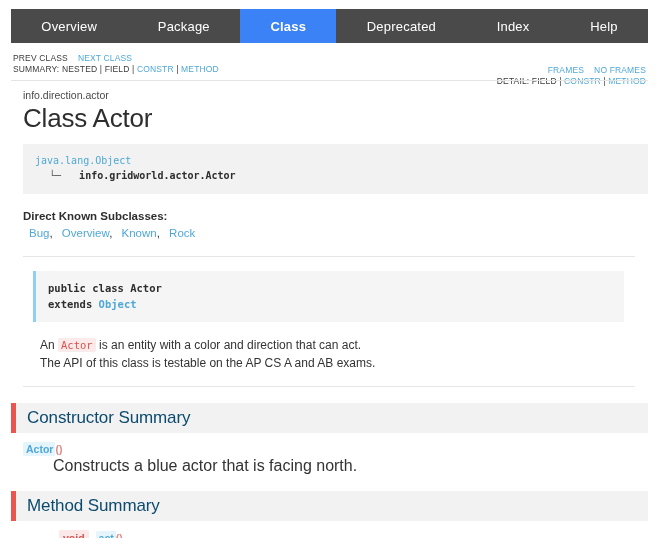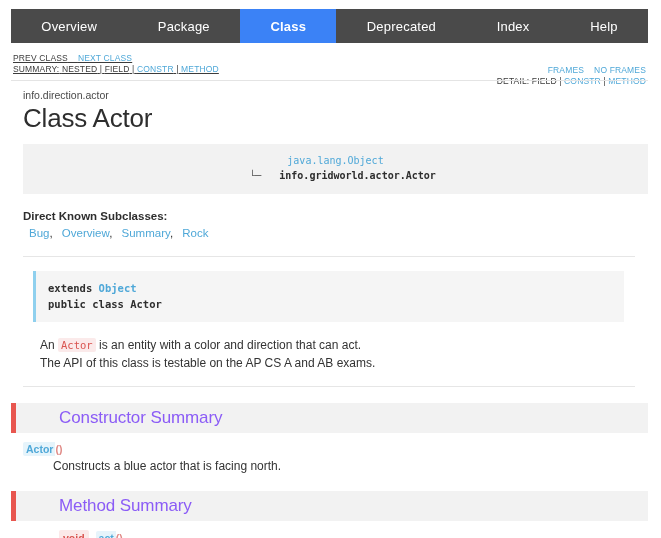--- a/index.html
+++ b/index.html
@@ -53,21 +53,21 @@
     font-size: 8.5px;
     letter-spacing: .15px;
     color: #3b3b3b;
   }
   .subnav-row {
     position: relative;
     height: 11px;
     line-height: 11px;
     white-space: nowrap;
   }
-  .subnav-left { position: absolute; left: 2px; top: 0; text-decoration: underline; }
+  .subnav-left { position: absolute; left: 2px; top: 0; }
   .subnav-right { position: absolute; right: 2px; top: 12px; }
   .sn-link { color: #4fa8d8; cursor: pointer; }
   .sn-plain { color: #3b3b3b; }
   .sn-sep { color: #3b3b3b; }
   .subnav-rule {
     position: absolute;
     left: 11px;
     top: 80px;
     width: 637px;
     height: 1px;
@@ -98,21 +98,20 @@
   }
 
   
   .inherit-box {
     margin: 10px 0 0 12px;
     background: #f2f2f2;
     padding: 9px 12px 11px 12px;
     font-family: "DejaVu Sans Mono", "Liberation Mono", monospace;
     font-size: 10px;
     line-height: 15px;
-    text-align: center;
   }
   .inherit-root { color: #4fa8d8; cursor: pointer; }
   .inherit-child { color: #2e2e2e; font-weight: bold; padding-left: 14px; }
   .tree-glyph { color: #555; font-weight: normal; }
 
   .subclasses {
     margin: 14px 0 0 12px;
     font-size: 11.5px;
     line-height: 17px;
   }
@@ -170,25 +169,24 @@
     box-sizing: border-box;
   }
   .section-bar {
     width: 5px;
     height: 30px;
     background: #e8564f;
     flex: 0 0 auto;
   }
   .section-title {
     font-size: 17px;
-    color: #8b5cf6;
+    color: #0c4a6e;
     padding-left: 11px;
     font-weight: normal;
     letter-spacing: -.1px;
-    margin-left: 32px;
   }
 
   
   .member-row { margin-top: 9px; }
   .member-sig {
     font-family: Liberation Sans, sans-serif;
     font-size: 10.5px;
     font-weight: bold;
     line-height: 14px;
     white-space: nowrap;
@@ -205,21 +203,21 @@
   .rettype.void { color: #d9534f; background: #fbe9e9; }
   .mname {
     color: #4fa8d8;
     background: #e6f4fb;
     padding: 1px 2px 1px 3px;
     border-radius: 2px 0 0 2px;
     cursor: pointer;
   }
   .mparens { color: #e08a86; }
   .member-desc {
-    font-size: 12px;
+    font-size: 16px;
     line-height: 18px;
     color: #333;
     padding-left: 42px;
     margin-top: 1px;
   }
 </style>
 </head>
 <body>
 
 <div class="topnav-wrap">
@@ -290,32 +288,32 @@
     </div>
     <div class="inherit-child">
       <span class="tree-glyph">└─</span>
       &nbsp;&nbsp;<span>info.gridworld.actor.Actor</span>
     </div>
   </div>
 
   <div class="subclasses">
     <div class="subclasses-label">Direct Known Subclasses:</div>
     <div>
-      <span class="sub-link">Bug</span><span class="sub-comma">,&nbsp;</span><span class="sub-link">Overview</span><span class="sub-comma">,&nbsp;</span><span class="sub-link">Summary</span><span class="sub-comma">,&nbsp;</span><span class="sub-link">Rock</span>
+      <span class="sub-link">Bug</span><span class="sub-comma">,&nbsp;</span><span class="sub-link">Overview</span><span class="sub-comma">,&nbsp;</span><span class="sub-link">Known</span><span class="sub-comma">,&nbsp;</span><span class="sub-link">Rock</span>
     </div>
   </div>
 
   <div class="hr-light"></div>
 
   <div class="decl-box">
+    <div>public class Actor</div>
     <div>
       <span>extends</span>
       <span class="decl-link">Object</span>
     </div>
-    <div>public class Actor</div>
   </div>
 
   <div class="desc">
     <div><span>An </span><code class="inline-code">Actor</code><span> is an entity with a color and direction that can act.</span></div>
     <div>The API of this class is testable on the AP CS A and AB exams.</div>
   </div>
 
   <div class="hr-light"></div>
 
   <div class="section-head">

